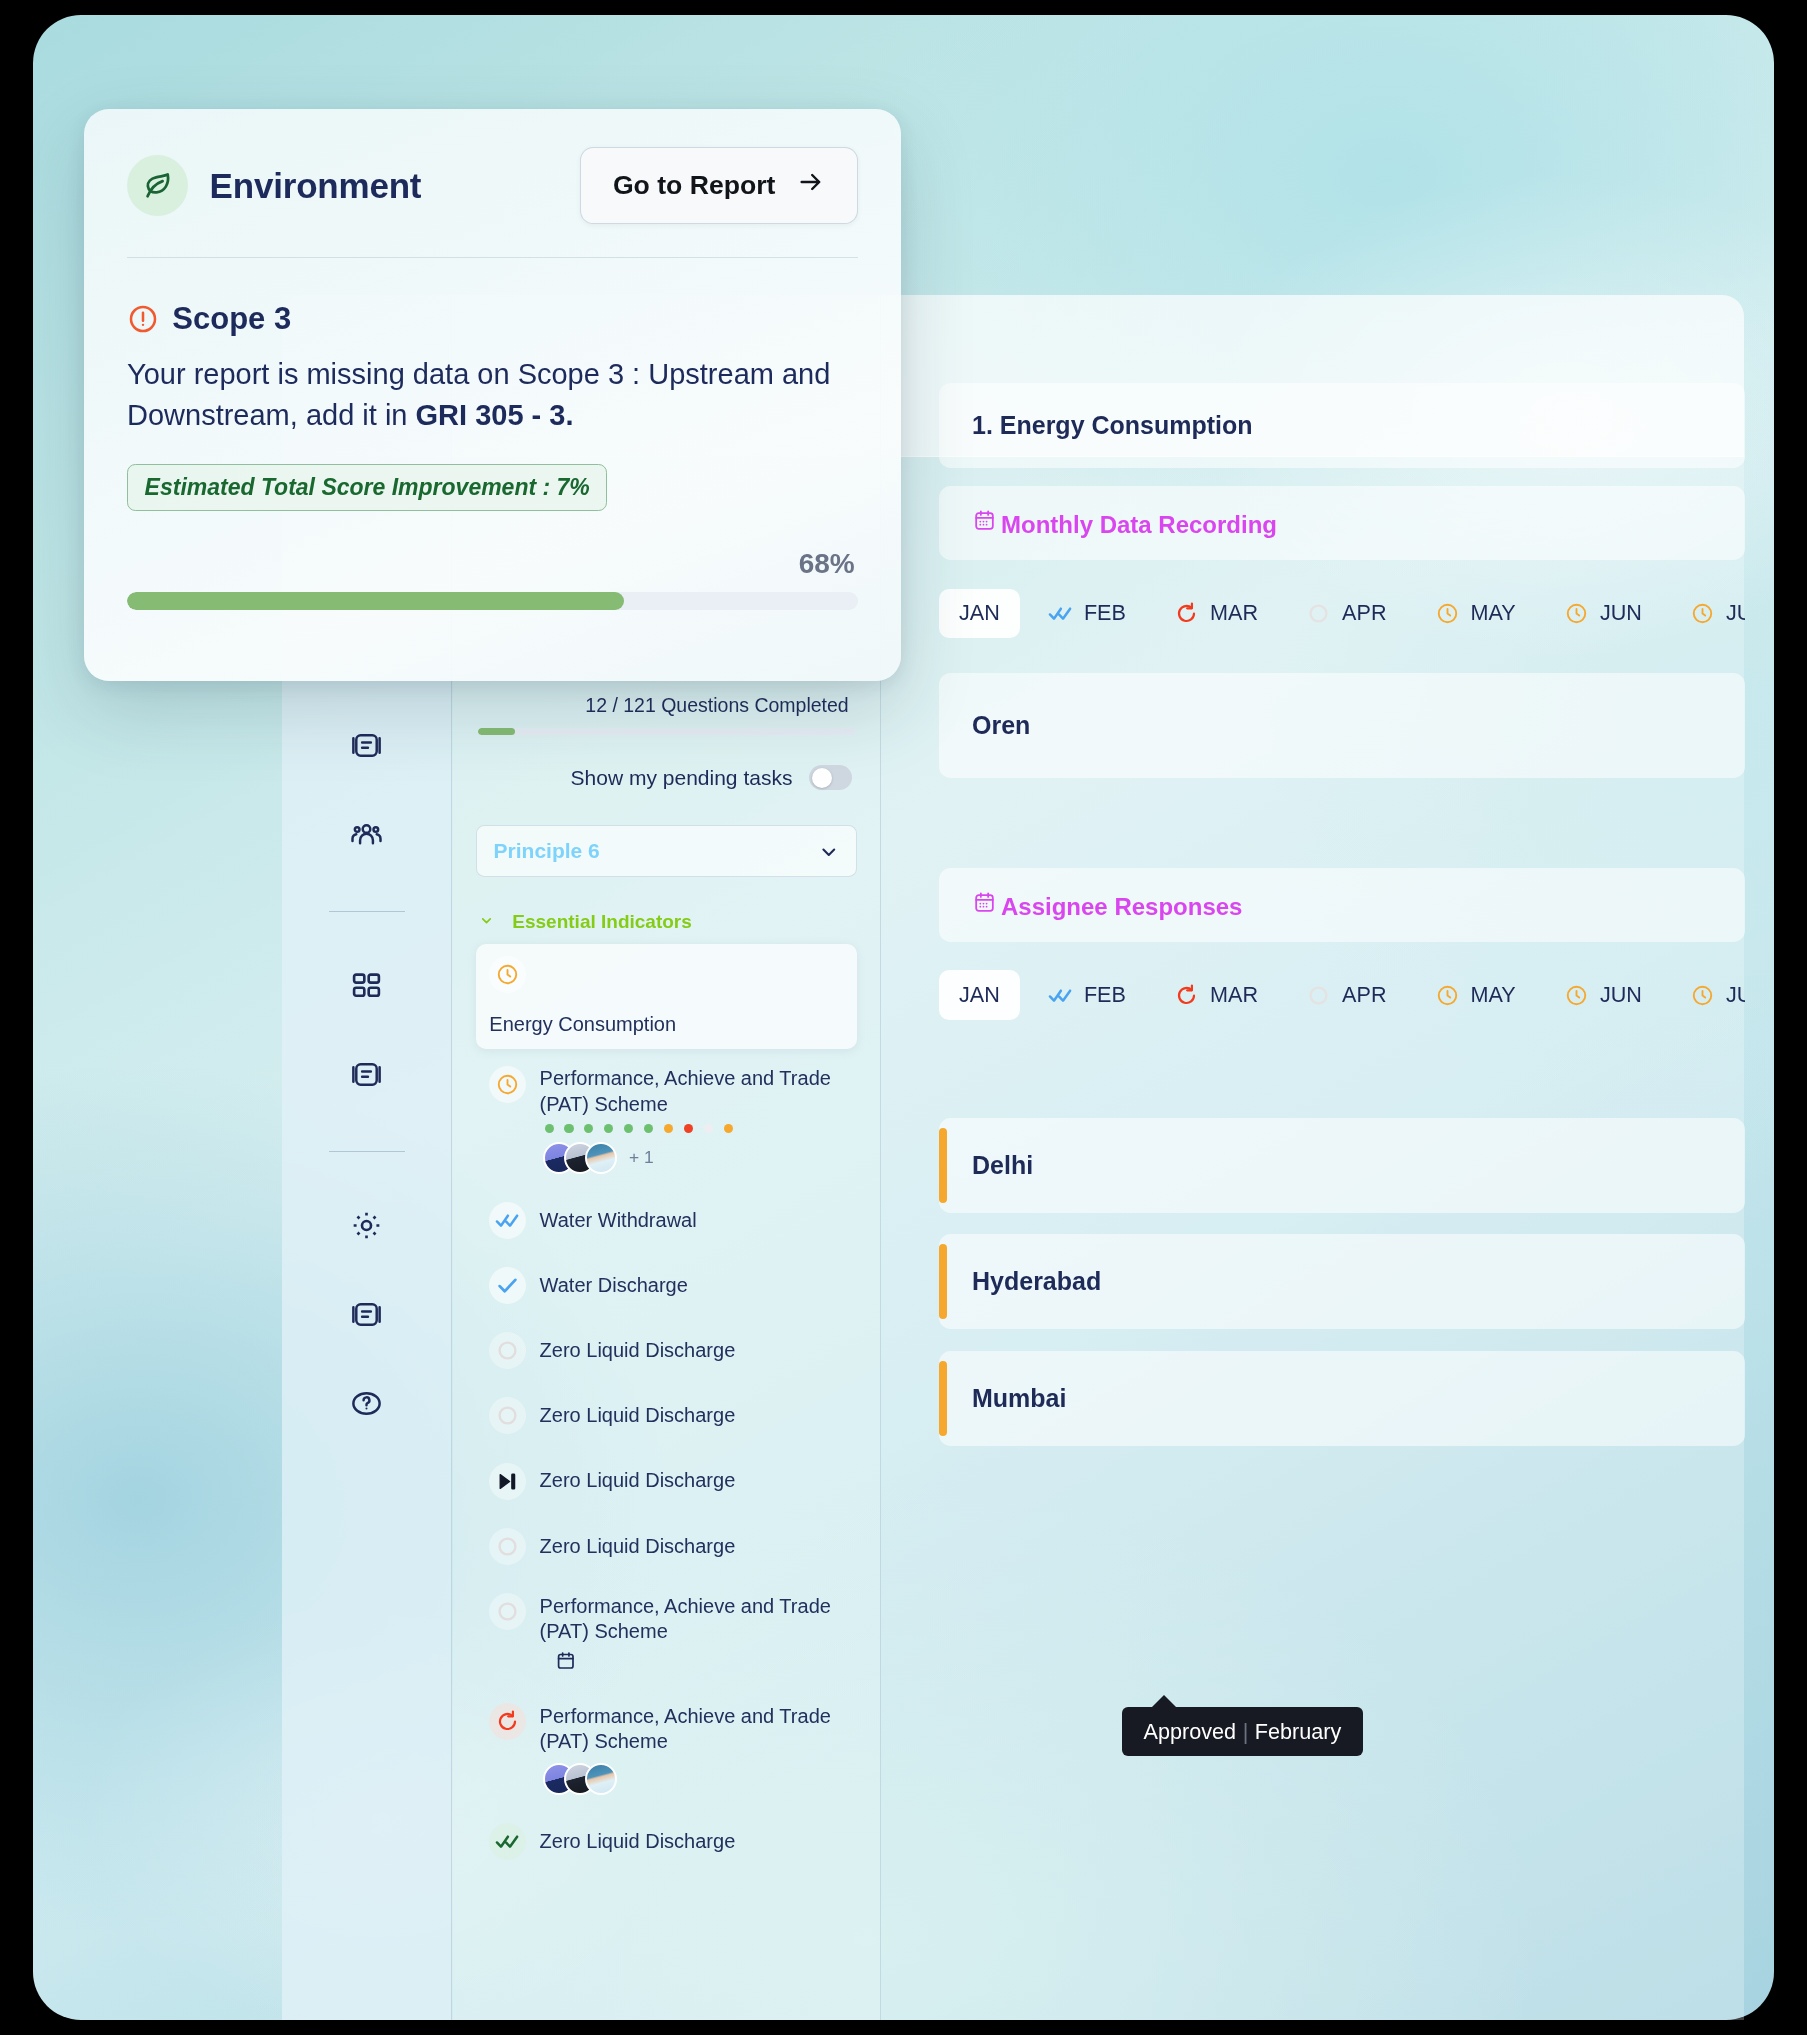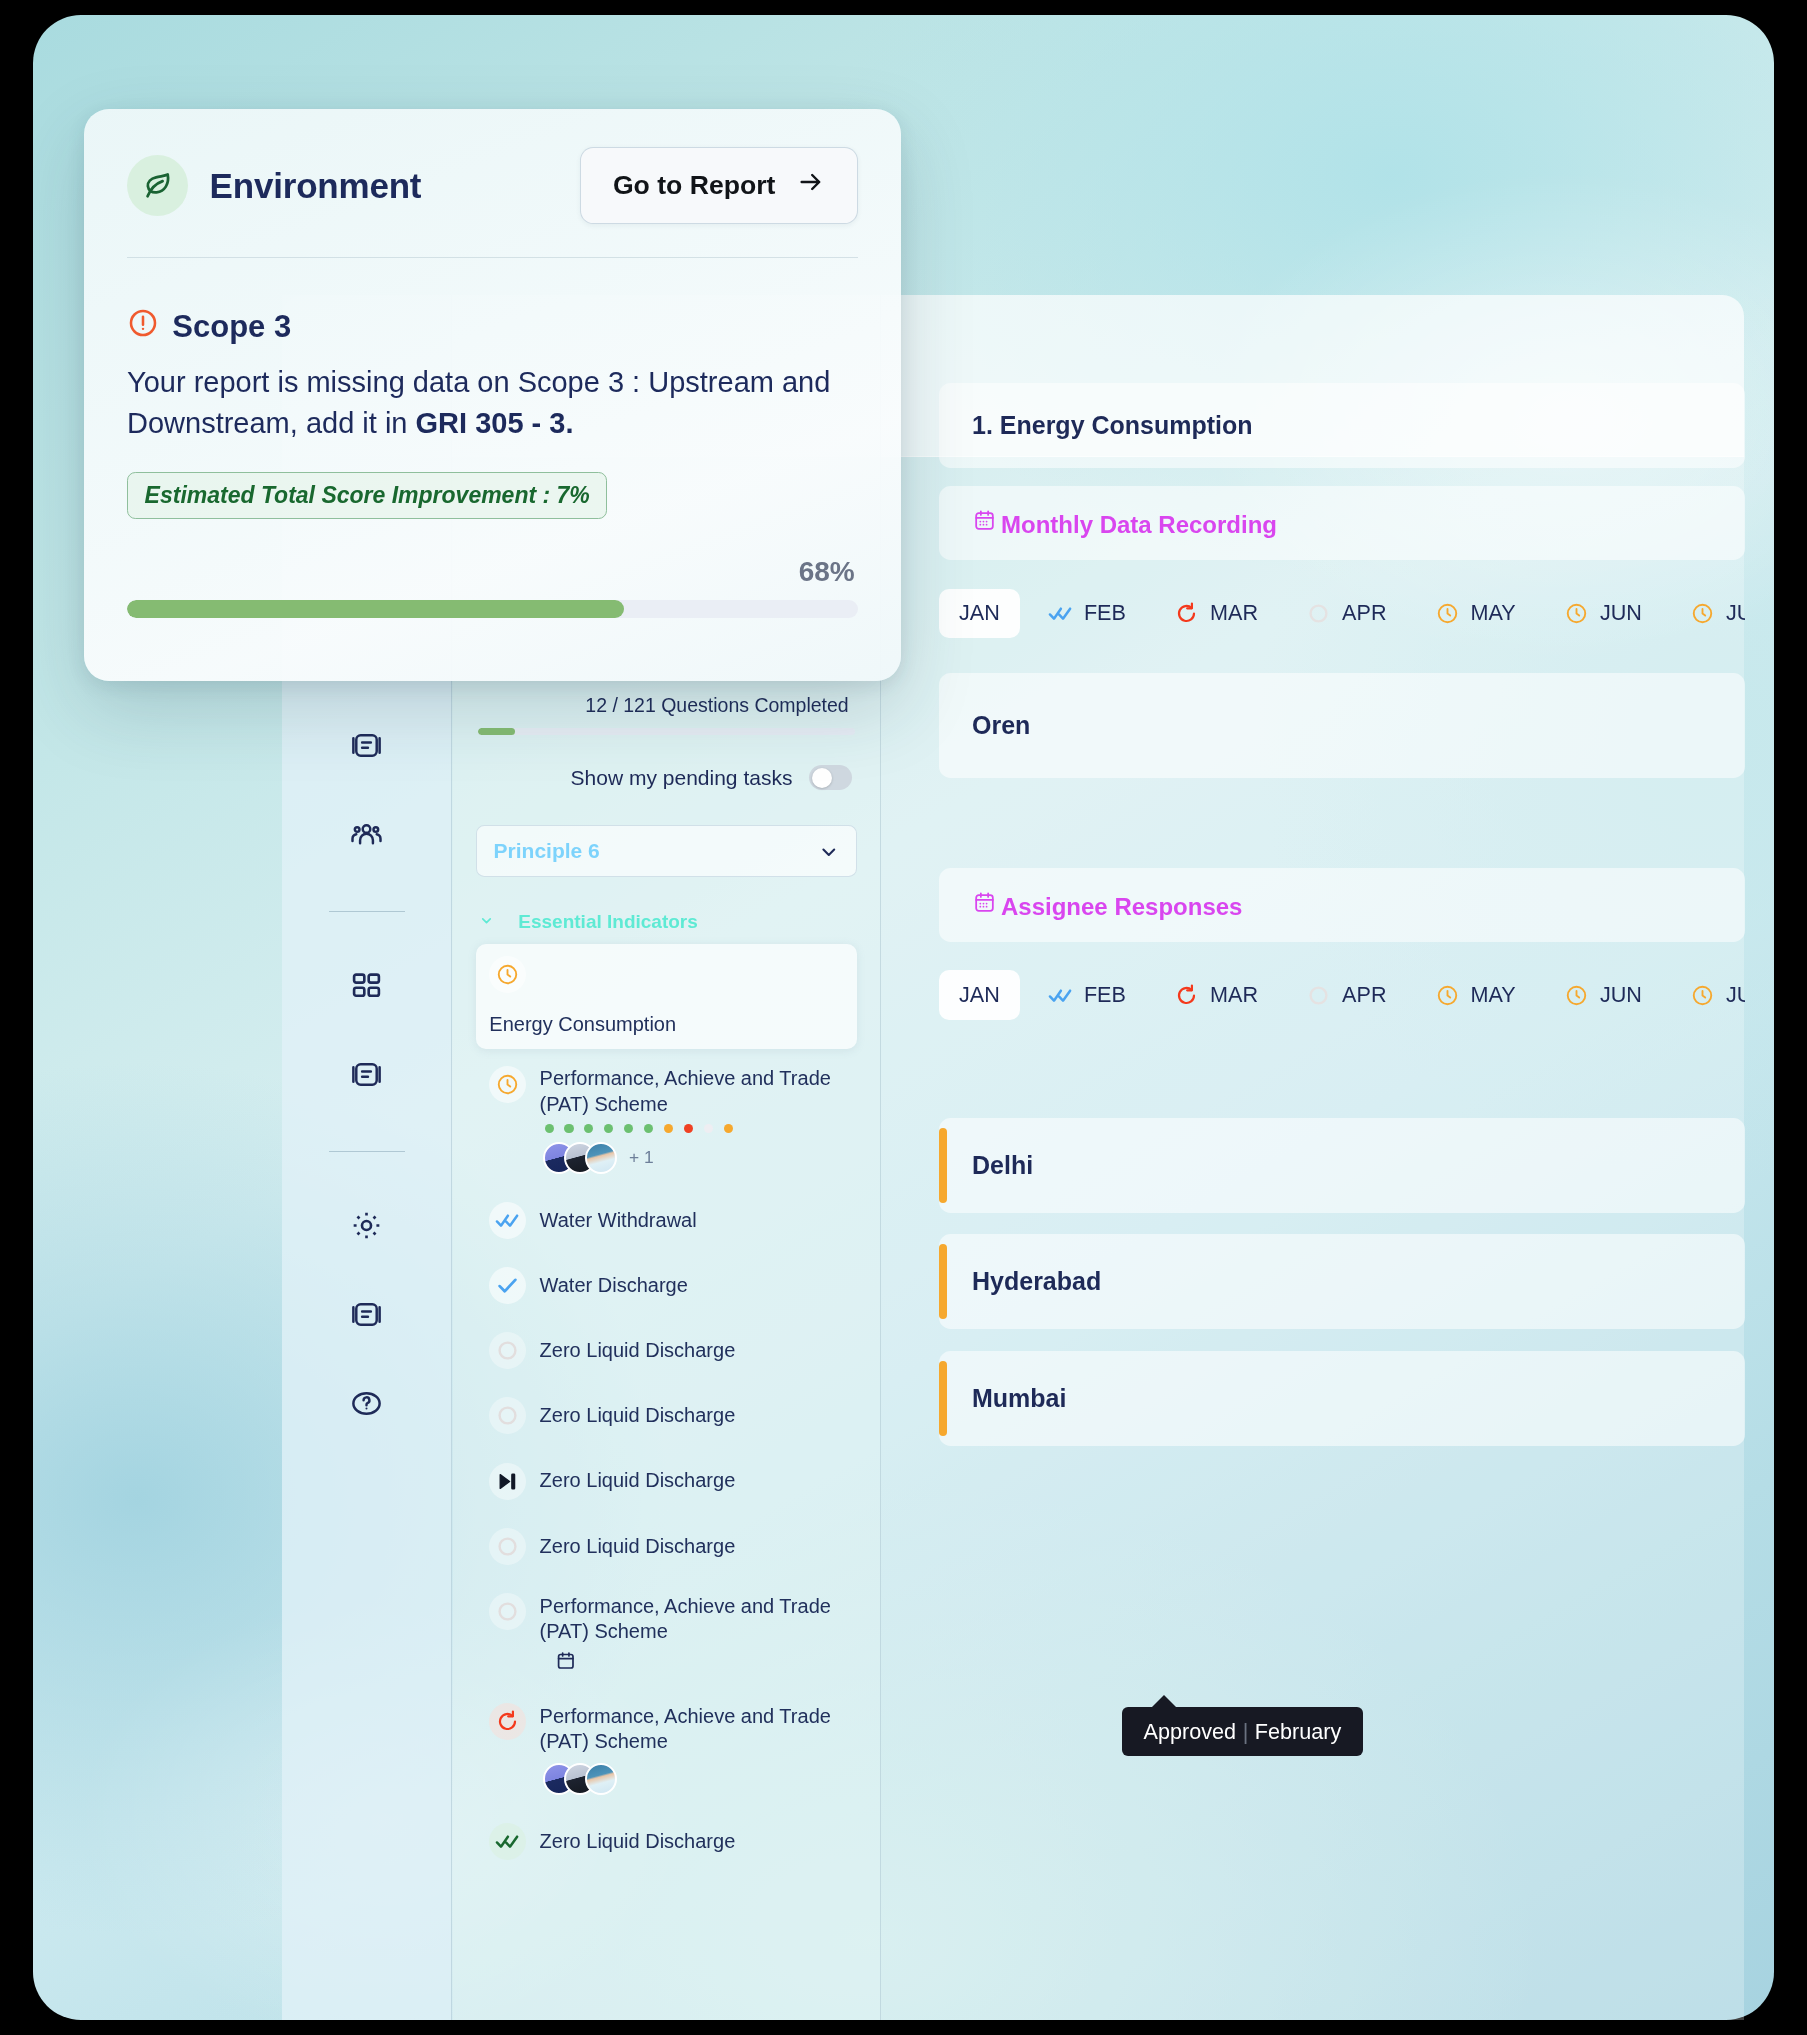--- a/index.html
+++ b/index.html
@@ -122,22 +122,22 @@
     background: rgba(255,255,255,0.62);
     border: 0.8px solid rgba(200,218,228,0.8);
     display: flex; align-items: center; justify-content: space-between;
     padding: 0 16.6px; margin-bottom: 25px; cursor: pointer;
   }
   .principle-select .val { font-size: 21px; font-weight: 600; color: #7dd3fc; }
   .chev { color:#1e2a58; display:flex; }
   .chev svg { width: 21.6px; height: 21.6px; }
 
   .section-head {
-    display: flex; align-items: center; gap: 24px;
-    font-size: 19px; font-weight: 600; color: #5eead4;
+    display: flex; align-items: center; gap: 18px;
+    font-size: 19px; font-weight: 600; color: #84cc16;
     padding: 8.3px 0 11.6px 3.3px; cursor: pointer;
   }
   .section-head svg { width: 15px; height: 15px; }
 
   .list-item {
     display: flex; align-items: flex-start; gap: 13.3px;
     padding: 11.6px 13.3px; border-radius: 10px;
     margin-bottom: 5px; cursor: pointer;
     min-height: 55px;
   }
@@ -287,21 +287,21 @@
     box-shadow: 0 1.7px 5px rgba(30,60,80,0.06);
   }
   .report-btn svg { width: 28px; height: 28px; }
 
   .scope-row {
     display:flex; align-items:center; gap: 13.3px;
     padding: 43px 0 0 0;
   }
   .scope-row .warn { color:#f05a2e; display:flex; flex:none; }
   .scope-row .warn svg { width: 32px; height: 32px; }
-  .scope-title { font-size: 31px; font-weight: 700; color:#1d2a5c;margin-top:8px; }
+  .scope-title { font-size: 31px; font-weight: 700; color:#1d2a5c; }
 
   .scope-body {
     font-size: 29px; line-height: 1.42; color:#1d2a5c;
     padding: 16.6px 0 0 0; max-width: 748px;
   }
   .scope-body b { font-weight: 700; }
 
   .score-chip {
     display:inline-block;
     margin-top: 28px;

